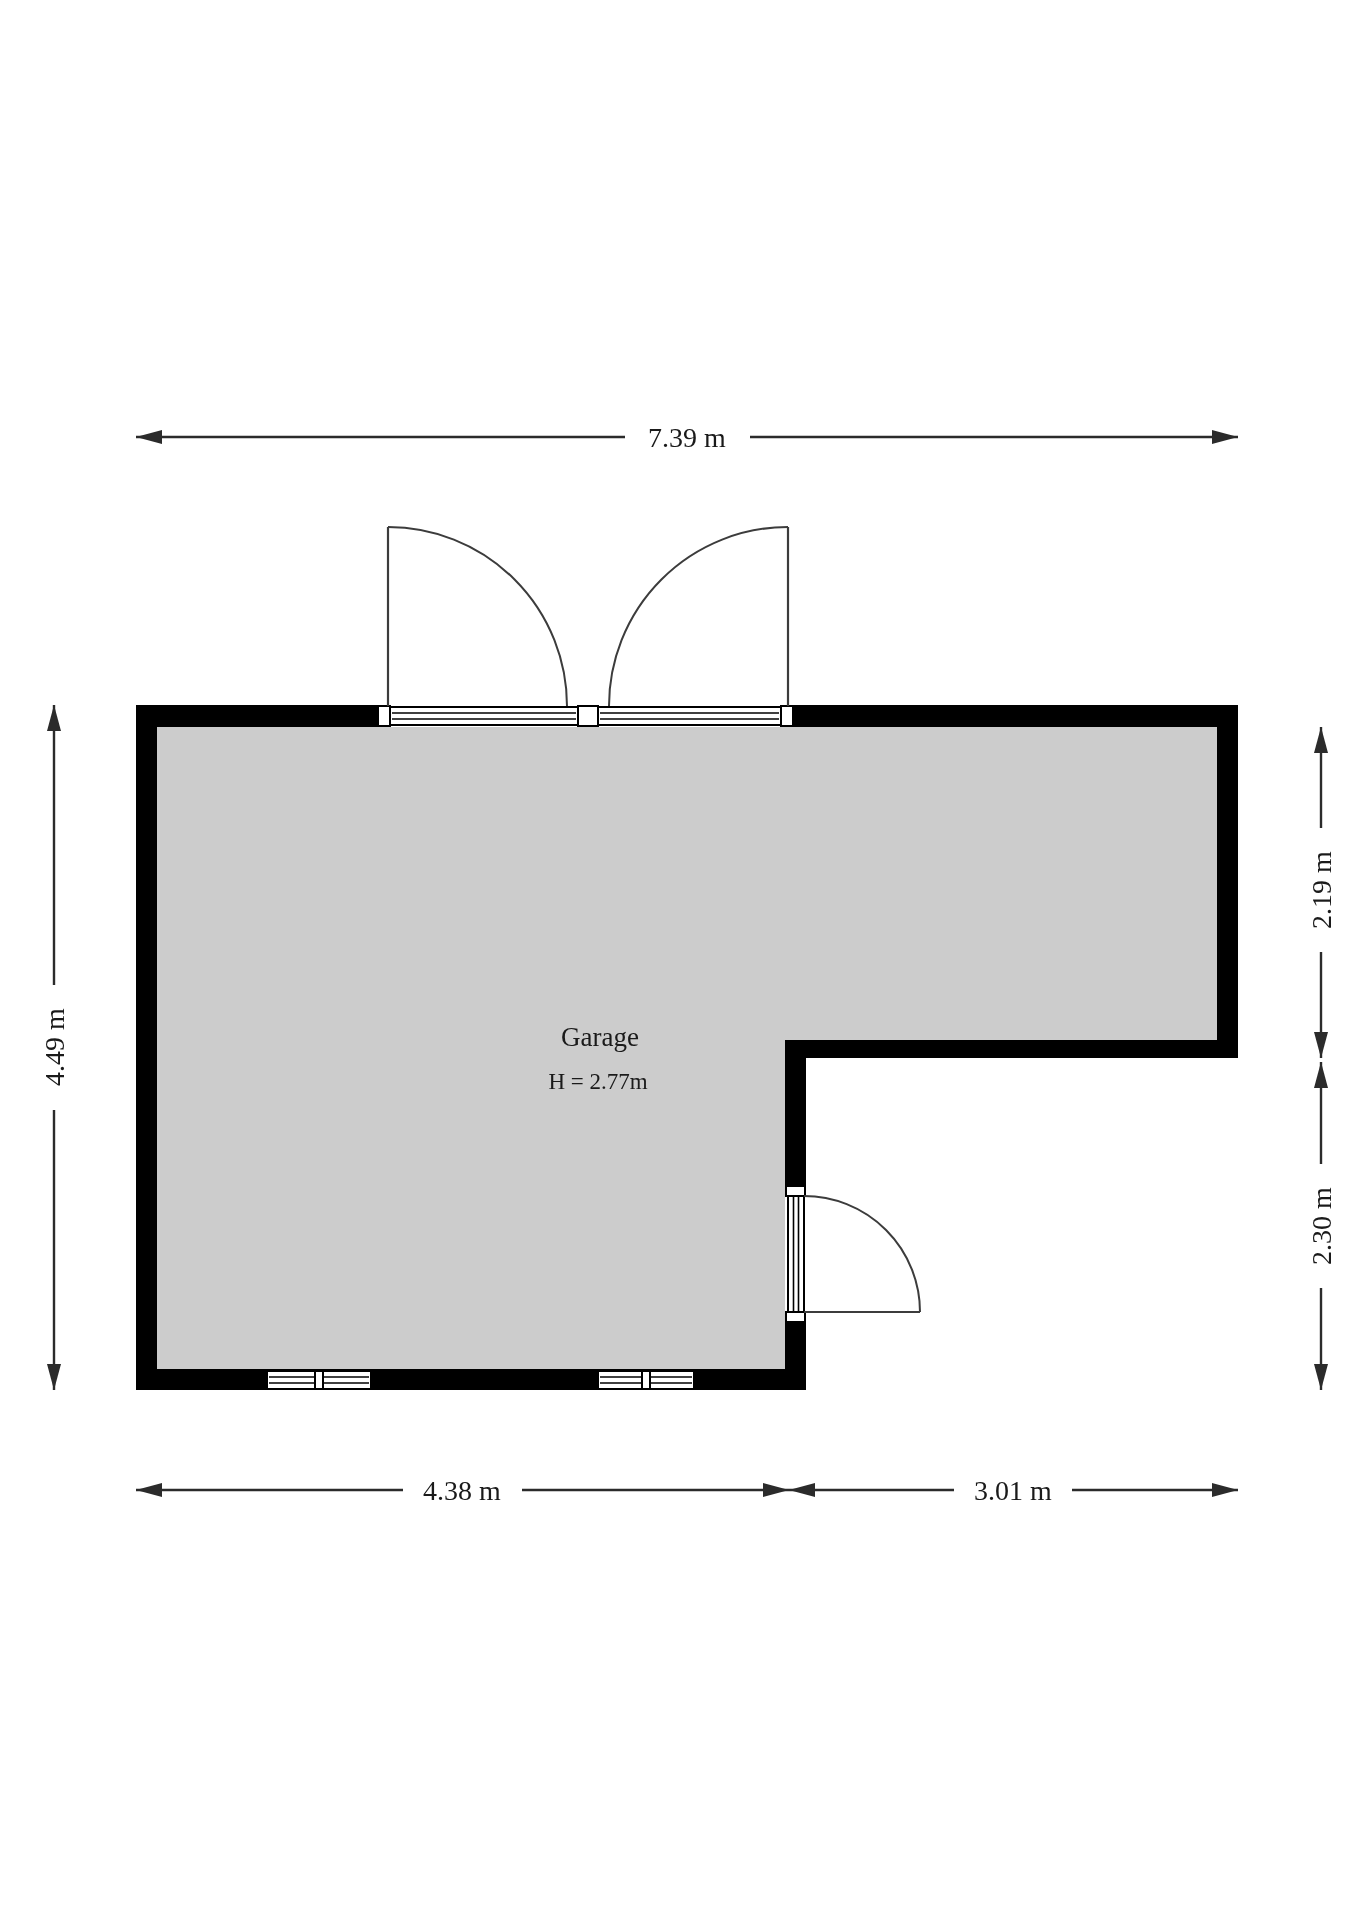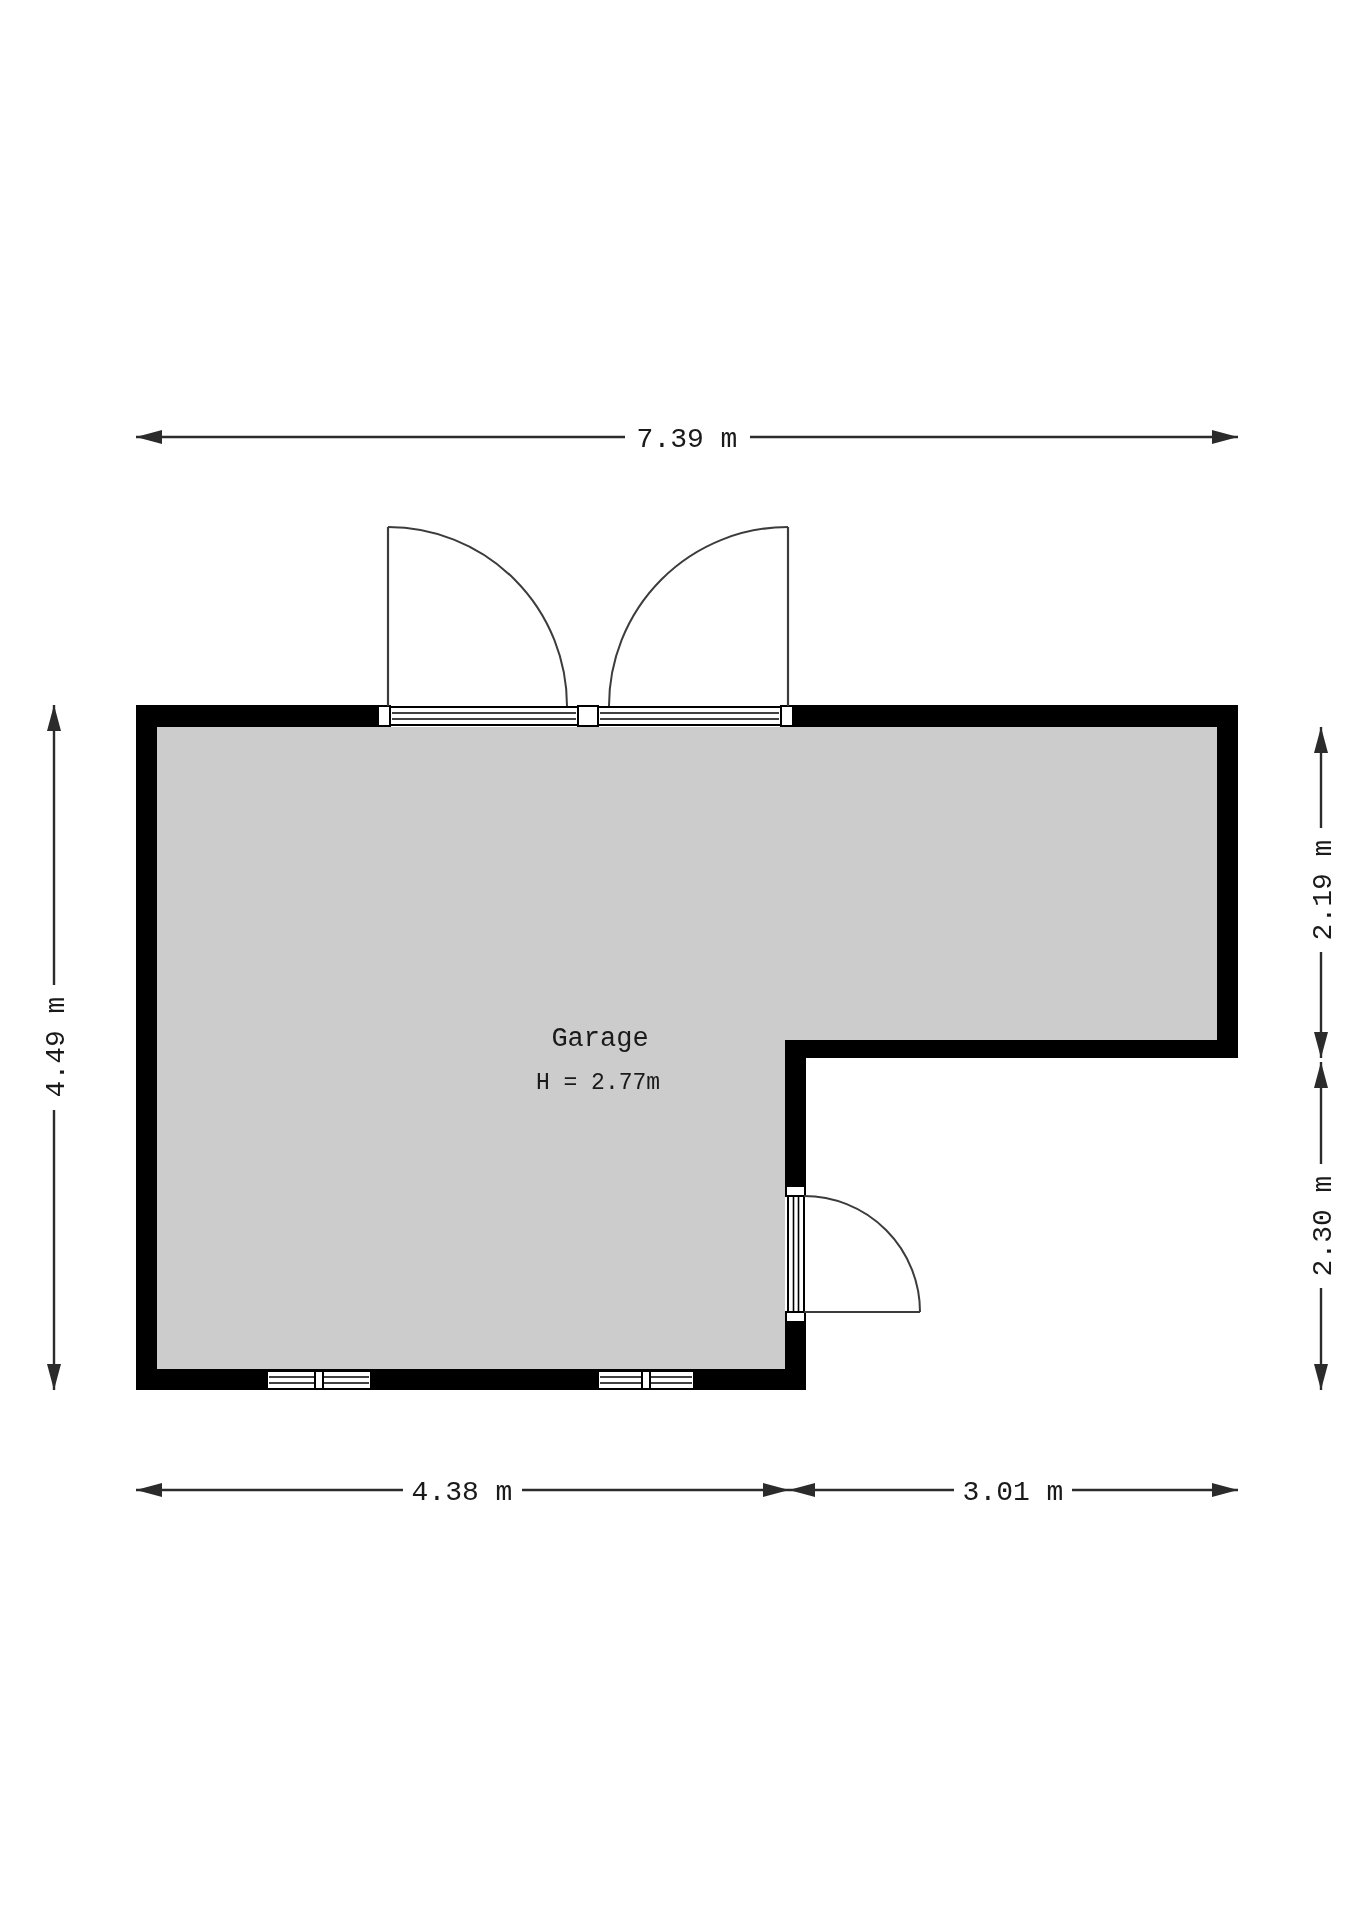--- a/index.html
+++ b/index.html
@@ -8,21 +8,21 @@
     --line:#2b2b2b;
     --background:#ffffff;
     --text:#1a1a1a;
   }
   html,body{margin:0;padding:0;background:var(--background);}
   #stage{
     position:relative;
     width:1358px;height:1684px;
     background:var(--background);
     overflow:hidden;
-    font-family:Liberation Mono, monospace;
+    font-family:Liberation Serif, serif;
   }
   svg{position:absolute;left:0;top:0;}
   .wall{fill:var(--wall);stroke:none;}
   .floor{fill:var(--floor);stroke:none;}
   .open{fill:var(--background);stroke:none;}
   .frame{fill:var(--background);stroke:var(--wall);stroke-width:2;}
   .glaze{fill:var(--background);stroke:var(--wall);stroke-width:2;}
   .gline{stroke:var(--wall);stroke-width:1.6;fill:none;}
   .dim{stroke:var(--line);stroke-width:2.4;fill:none;}
   .swing{stroke:#3c3c3c;stroke-width:2;fill:none;}

